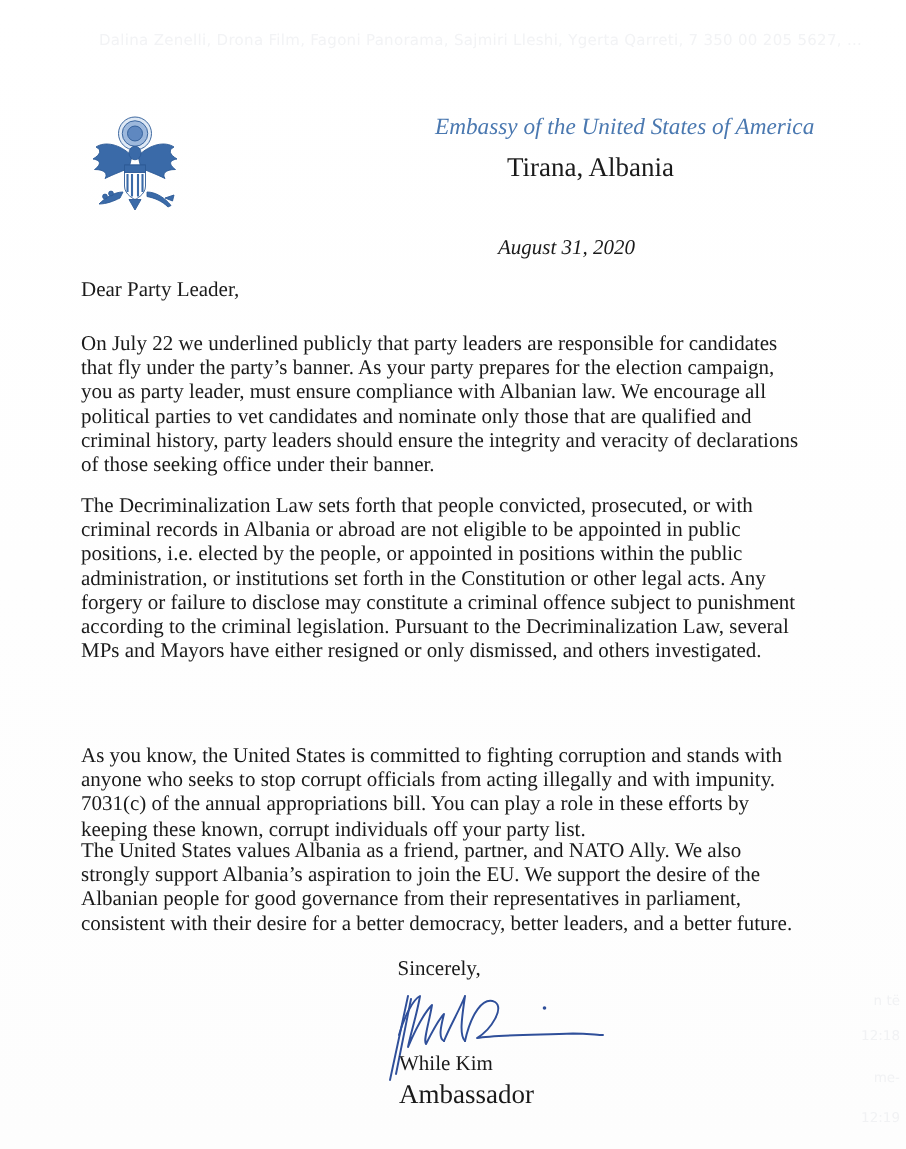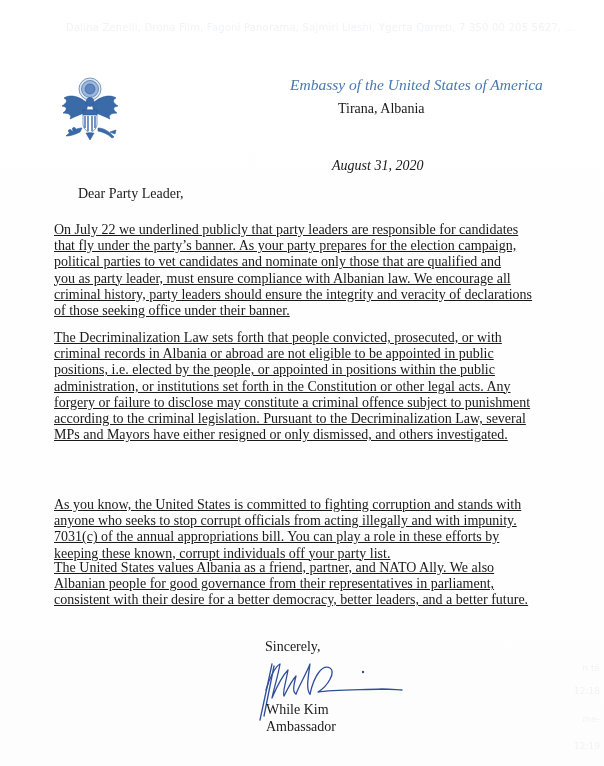--- a/index.html
+++ b/index.html
@@ -46,44 +46,42 @@
       position: absolute;
       left: 290px; top: 76px;
       font-style: italic;
       font-size: 15.5px;
       color: #4a78b0;
       white-space: nowrap;
     }
     .embassy-city {
       position: absolute;
       left: 338px; top: 101px;
-      font-size: 14px;
+      font-size: 18px;
       white-space: nowrap;
     }
     .date {
       position: absolute;
       left: 332px; top: 158px;
       font-size: 14px;
       white-space: nowrap;
       font-style: italic;
     }
     .salutation {
       position: absolute;
       left: 54px; top: 186px;
       font-size: 14px;
       white-space: nowrap;
-      margin-left: 24px;
     }
     .para {
       position: absolute;
       left: 54px;
       width: 520px;
       font-size: 14px;
       line-height: 16.2px;
-      text-decoration: underline;
     }
     .para .ln { display: block; white-space: nowrap; }
     #p1 { top: 222px; }
     #p2 { top: 330px; }
     #p3 { top: 469px; margin-top: 28px; }
     #p4 { top: 560px; }
     .closing {
       position: absolute;
       left: 265px; top: 639px;
       font-size: 14px;
@@ -94,21 +92,21 @@
       width: 165px; height: 72px;
     }
     .signer-name {
       position: absolute;
       left: 266px; top: 702px;
       font-size: 14px;
     }
     .signer-title {
       position: absolute;
       left: 266px; top: 719px;
-      font-size: 14px;
+      font-size: 18px;
     }
   </style>
 </head>
 <body>
 
 <div class="page">
 
   <div class="ghost-top">Dalina Zenelli, Drona Film, Fagoni Panorama, Sajmiri Lleshi, Ygerta Qarreti, 7 350 00 205 5627, ...</div>
   <div class="ghost-right" style="top:663px;">n të</div>
   <div class="ghost-right" style="top:686px;">12:18</div>
@@ -151,22 +149,22 @@
   <div class="embassy-title">Embassy of the United States of America</div>
   <div class="embassy-city">Tirana, Albania</div>
 
   <div class="date">August 31, 2020</div>
 
   <div class="salutation">Dear Party Leader,</div>
 
   <div class="para" id="p1">
     <span class="ln">On July 22 we underlined publicly that party leaders are responsible for candidates</span>
     <span class="ln">that fly under the party’s banner. As your party prepares for the election campaign,</span>
+    <span class="ln">you as party leader, must ensure compliance with Albanian law.  We encourage all</span>
     <span class="ln">political parties to vet candidates and nominate only those that are qualified and</span>
-    <span class="ln">you as party leader, must ensure compliance with Albanian law.  We encourage all</span>
     <span class="ln">criminal history, party leaders should ensure the integrity and veracity of declarations</span>
     <span class="ln">of those seeking office under their banner.</span>
   </div>
 
   <div class="para" id="p2">
     <span class="ln">The Decriminalization Law sets forth that people convicted, prosecuted, or with</span>
     <span class="ln">criminal records in Albania or abroad are not eligible to be appointed in public</span>
     <span class="ln">positions, i.e. elected by the people, or appointed in positions within the public</span>
     <span class="ln">administration, or institutions set forth in the Constitution or other legal acts.   Any</span>
     <span class="ln">forgery or failure to disclose may constitute a criminal offence subject to punishment</span>
@@ -176,20 +174,21 @@
 
   <div class="para" id="p3">
     <span class="ln">As you know, the United States is committed to fighting corruption and stands with</span>
     <span class="ln">anyone who seeks to stop corrupt officials from acting illegally and with impunity.</span>
     <span class="ln">7031(c) of the annual appropriations bill.  You can play a role in these efforts by</span>
     <span class="ln">keeping these known, corrupt individuals off your party list.</span>
   </div>
 
   <div class="para" id="p4">
     <span class="ln">The United States values Albania as a friend, partner, and NATO Ally. We also</span>
+    <span class="ln">strongly support Albania’s aspiration to join the EU.  We support the desire of the</span>
     <span class="ln">Albanian people for good governance from their representatives in parliament,</span>
     <span class="ln">consistent with their desire for a better democracy, better leaders, and a better future.</span>
   </div>
 
   <div class="closing">Sincerely,</div>
 
   <svg class="signature" viewBox="0 0 165 72">
     <g fill="none" stroke="#2f4f9a" stroke-width="1.3" stroke-linecap="round" stroke-linejoin="round">
       <path d="M20 10 L8 66 M22 12 L12 62"></path>
       <path d="M14 36 C18 22,24 12,28 10 C26 22,22 34,20 44 C26 30,32 20,36 16 C34 28,30 40,32 42 C36 34,40 26,44 22 C42 30,40 38,44 40"></path>

